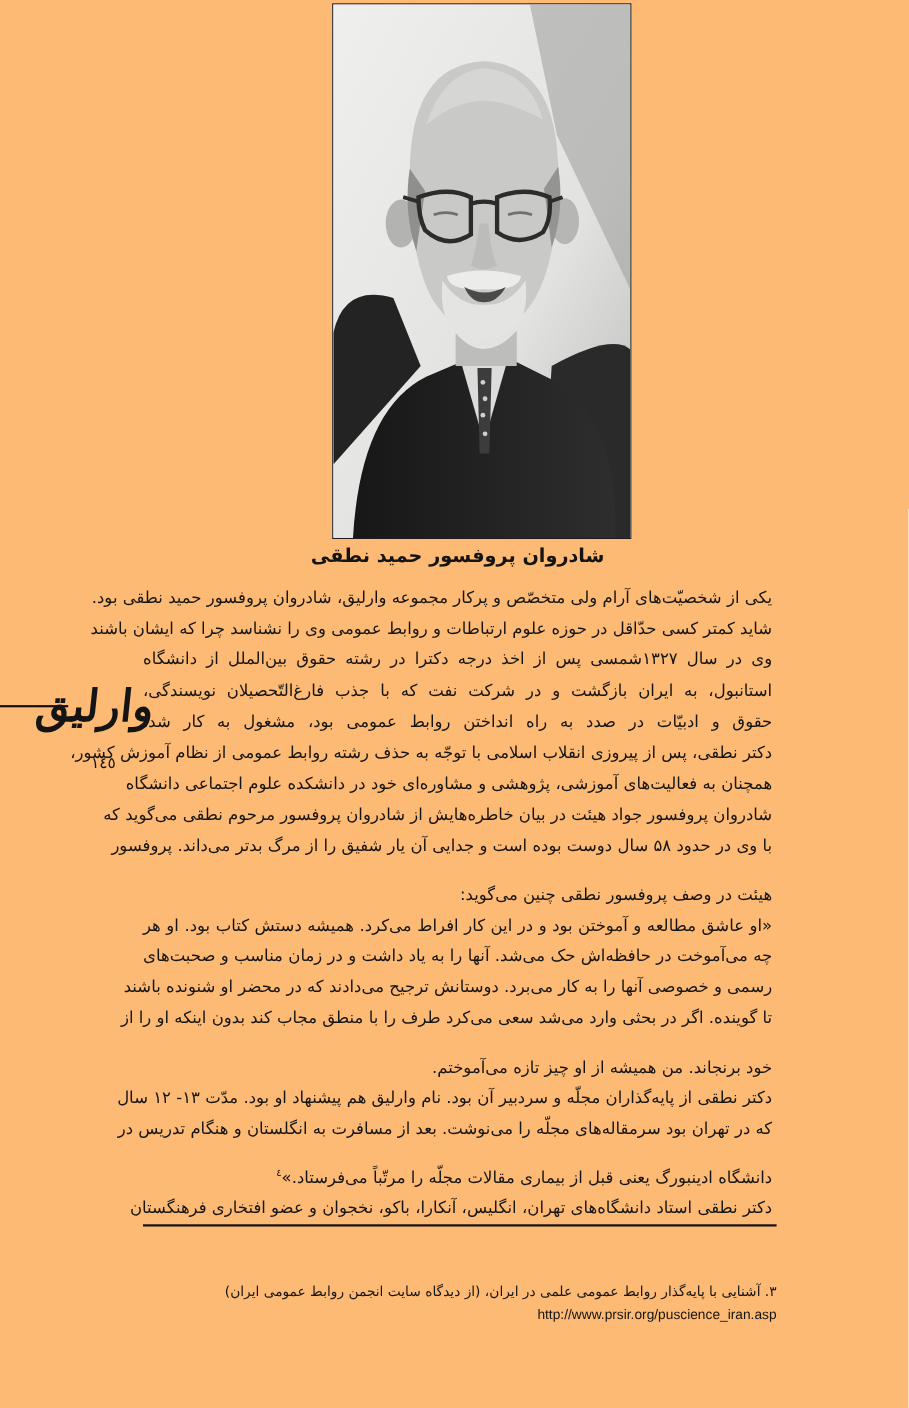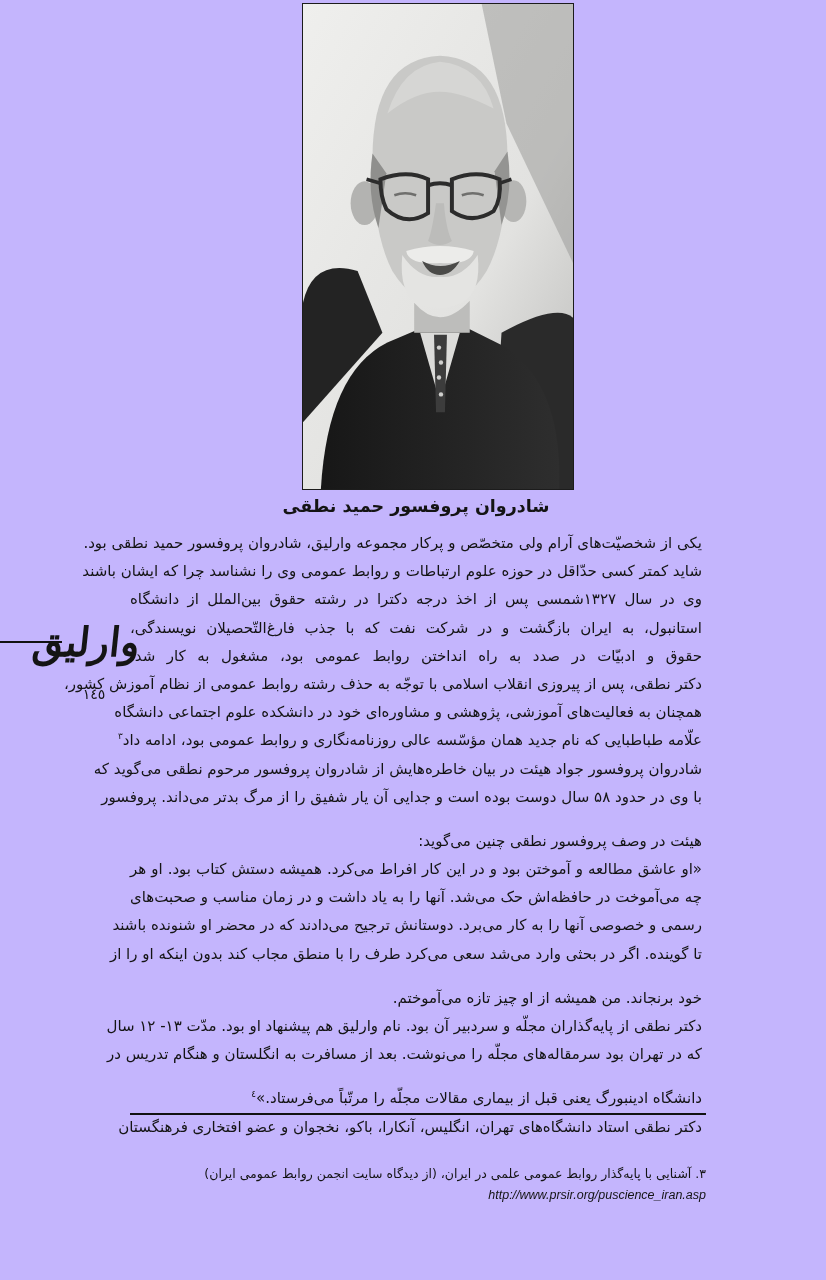--- a/index.html
+++ b/index.html
@@ -1,19 +1,19 @@
 <!DOCTYPE html>
 <html lang="fa"><head>
 <meta charset="utf-8">
 <style>
   html,body{margin:0;padding:0;background:#ffffff;}
   #page{
     position:relative;
     width:826px;height:1280px;
-    background:#c4b5fd;
+    background:#fdba74;
     font-family:"DejaVu Sans","Liberation Sans",sans-serif;
     color:#141414;
     overflow:hidden;
   }
   
   #photo-frame{
     position:absolute;left:302px;top:3px;width:272px;height:487px;
     border:1.5px solid #1c1c1c;box-sizing:border-box;background:#e9e9e7;
   }
   #photo-frame svg{display:block;width:100%;height:100%;}
@@ -52,21 +52,21 @@
   }
   
   #footnote-divider{
     position:absolute;left:130px;top:1113px;width:576px;height:2px;background:#111;
   }
   #footnotes{
     position:absolute;left:130px;top:1121px;width:576px;
     direction:rtl;font-size:12.5px;margin-top:42px;
   }
   #footnotes .fn{line-height:21.5px;text-align:right;white-space:nowrap;}
-  #footnotes .fn.latin{direction:ltr;font-family:"Liberation Sans",sans-serif;font-style:italic;}
+  #footnotes .fn.latin{direction:ltr;font-family:"Liberation Sans",sans-serif;}
 </style>
 </head>
 <body>
 
 <div id="page">
 
   <div id="photo-frame">
     <svg viewBox="0 0 272 487" preserveAspectRatio="none">
       <defs>
         <linearGradient id="wall" x1="0" y1="0" x2="1" y2="1">
@@ -128,21 +128,20 @@
   <div id="article-title">شادروان پروفسور حمید نطقی</div>
 
   <div id="body-lines">
       <div class="line">یکی از شخصیّت‌های آرام ولی متخصّص و پرکار مجموعه وارلیق، شادروان پروفسور حمید نطقی بود.</div>
       <div class="line">شاید کمتر کسی حدّاقل در حوزه علوم ارتباطات و روابط عمومی وی را نشناسد چرا که ایشان باشند</div>
       <div class="line">وی در سال ۱۳۲۷شمسی پس از اخذ درجه دکترا در رشته حقوق بین‌الملل از دانشگاه</div>
       <div class="line">استانبول، به ایران بازگشت و در شرکت نفت که با جذب فارغ‌التّحصیلان نویسندگی،</div>
       <div class="line">حقوق و ادبیّات در صدد به راه انداختن روابط عمومی بود، مشغول به کار شد.</div>
       <div class="line">دکتر نطقی، پس از پیروزی انقلاب اسلامی با توجّه به حذف رشته روابط عمومی از نظام آموزش کشور،</div>
       <div class="line">همچنان به فعالیت‌های آموزشی، پژوهشی و مشاوره‌ای خود در دانشکده علوم اجتماعی دانشگاه</div>
-      <div class="line">علّامه طباطبایی که نام جدید همان مؤسّسه عالی روزنامه‌نگاری و روابط عمومی بود، ادامه داد<sup>۳</sup></div>
       <div class="line">شادروان پروفسور جواد هیئت در بیان خاطره‌هایش از شادروان پروفسور مرحوم نطقی می‌گوید که</div>
       <div class="line">با وی در حدود ۵۸ سال دوست بوده است و جدایی آن یار شفیق را از مرگ بدتر می‌داند. پروفسور</div>
       <div class="line no-stretch">هیئت در وصف پروفسور نطقی چنین می‌گوید:</div>
       <div class="line">«او عاشق مطالعه و آموختن بود و در این کار افراط می‌کرد. همیشه دستش کتاب بود. او هر</div>
       <div class="line">چه می‌آموخت در حافظه‌اش حک می‌شد. آنها را به یاد داشت و در زمان مناسب و صحبت‌های</div>
       <div class="line">رسمی و خصوصی آنها را به کار می‌برد. دوستانش ترجیح می‌دادند که در محضر او شنونده باشند</div>
       <div class="line">تا گوینده. اگر در بحثی وارد می‌شد سعی می‌کرد طرف را با منطق مجاب کند بدون اینکه او را از</div>
       <div class="line no-stretch">خود برنجاند. من همیشه از او چیز تازه می‌آموختم.</div>
       <div class="line">دکتر نطقی از پایه‌گذاران مجلّه و سردبیر آن بود. نام وارلیق هم پیشنهاد او بود. مدّت ۱۳- ۱۲ سال</div>
       <div class="line">که در تهران بود سرمقاله‌های مجلّه را می‌نوشت. بعد از مسافرت به انگلستان و هنگام تدریس در</div>

